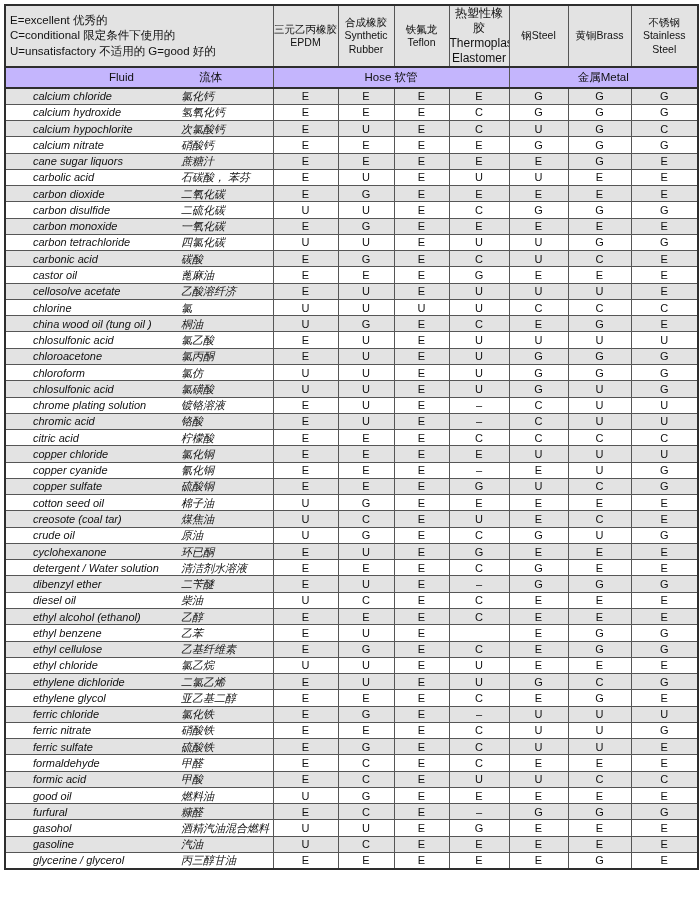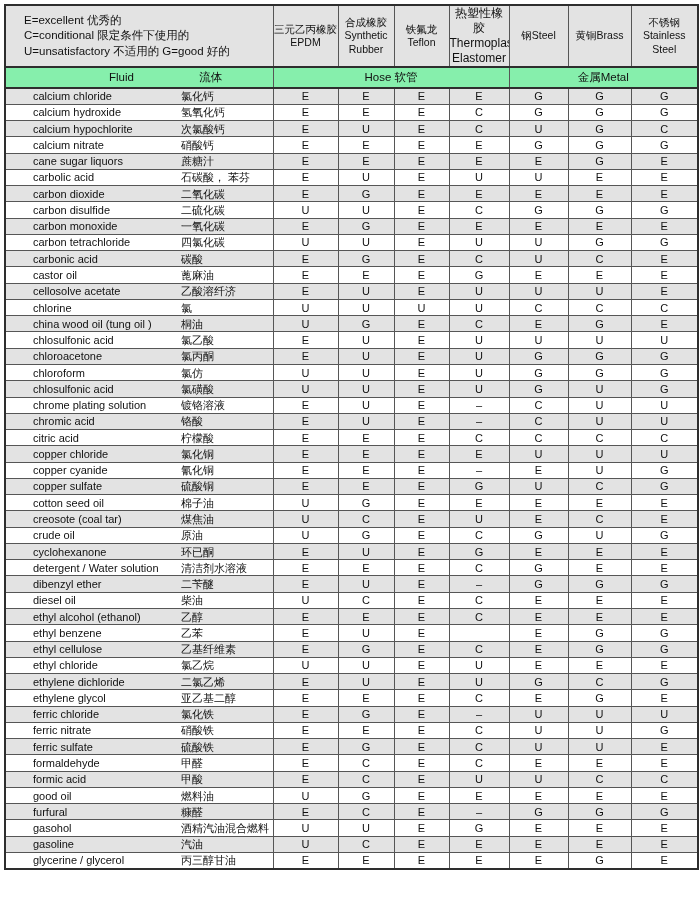--- a/index.html
+++ b/index.html
@@ -19,36 +19,36 @@
     font-size:11px;line-height:1.1;
     vertical-align:middle;
   }
   tr.head1 td{
     height:51px;background:#e3e3e3;
     text-align:center;white-space:pre-line;
     font-size:10.5px;line-height:1.25;
     border-bottom:2px solid #2e2e2e;
   }
   tr.head1 td.legend{
-    text-align:left;padding-left:18px;
+    text-align:left;padding-left:4px;
     font-size:11.5px;line-height:1.35;
   }
   tr.head1 td.thermo{font-size:12px;}
   tr.head2 td{
-    height:19px;background:#86efac;text-align:center;
+    height:19px;background:#c4b5fd;text-align:center;
     font-size:11.5px;
     border-bottom:2px solid #2e2e2e;
   }
   tr.head2 td.fluidhead{text-align:left;white-space:nowrap;}
   .f-en{display:inline-block;margin-left:103px;}
   .f-zh{display:inline-block;margin-left:62px;}
   tbody tr{height:16.28px;}
   tbody tr:nth-child(odd){background:#e3e3e3;}
   tbody tr:nth-child(even){background:#ffffff;}
-  td.name{white-space:nowrap;}
+  td.name{white-space:nowrap;font-style:italic;}
   td.name .en{display:inline-block;margin-left:27px;width:148px;}
   td.val{text-align:center;}
 </style>
 </head>
 <body>
 
 <table>
   <colgroup>
     <col style="width:268px">
     <col style="width:65px">

